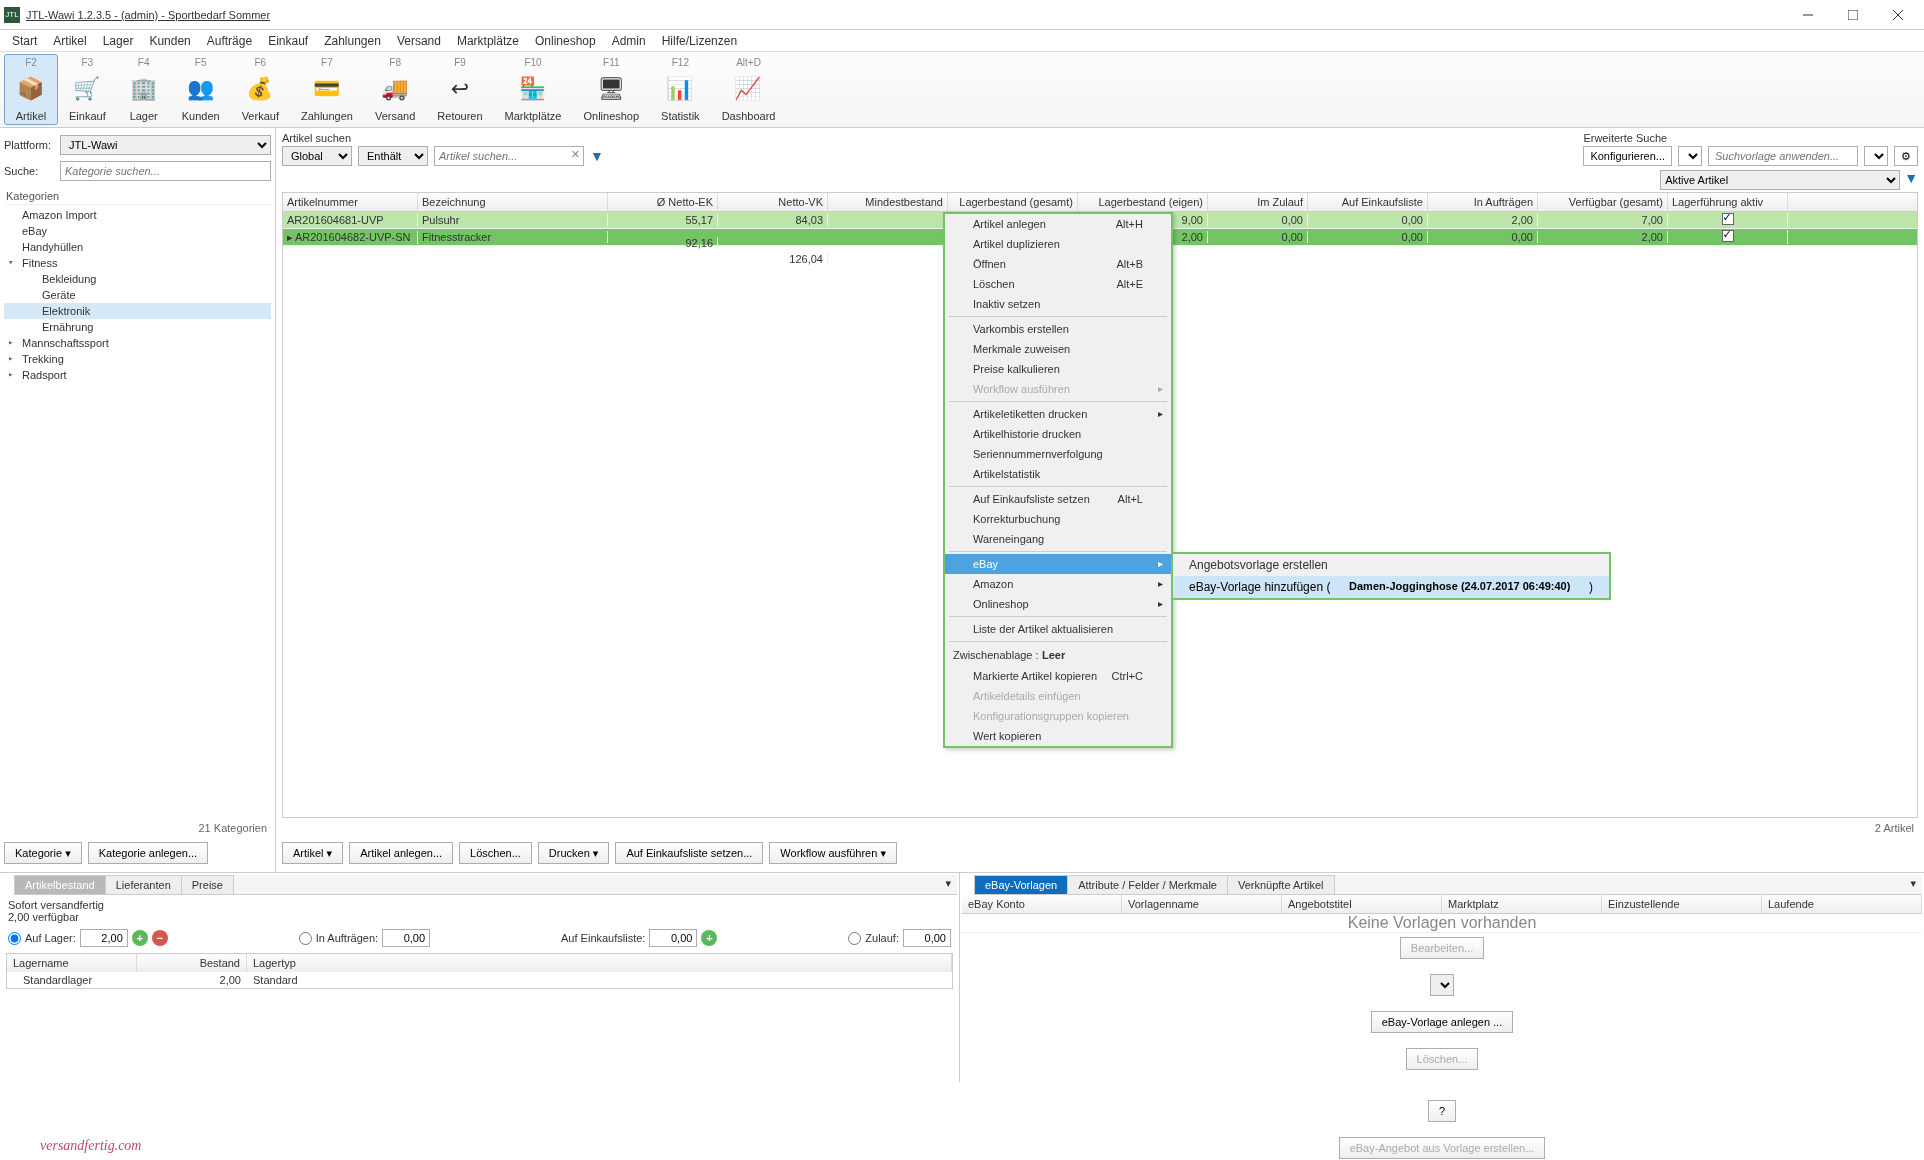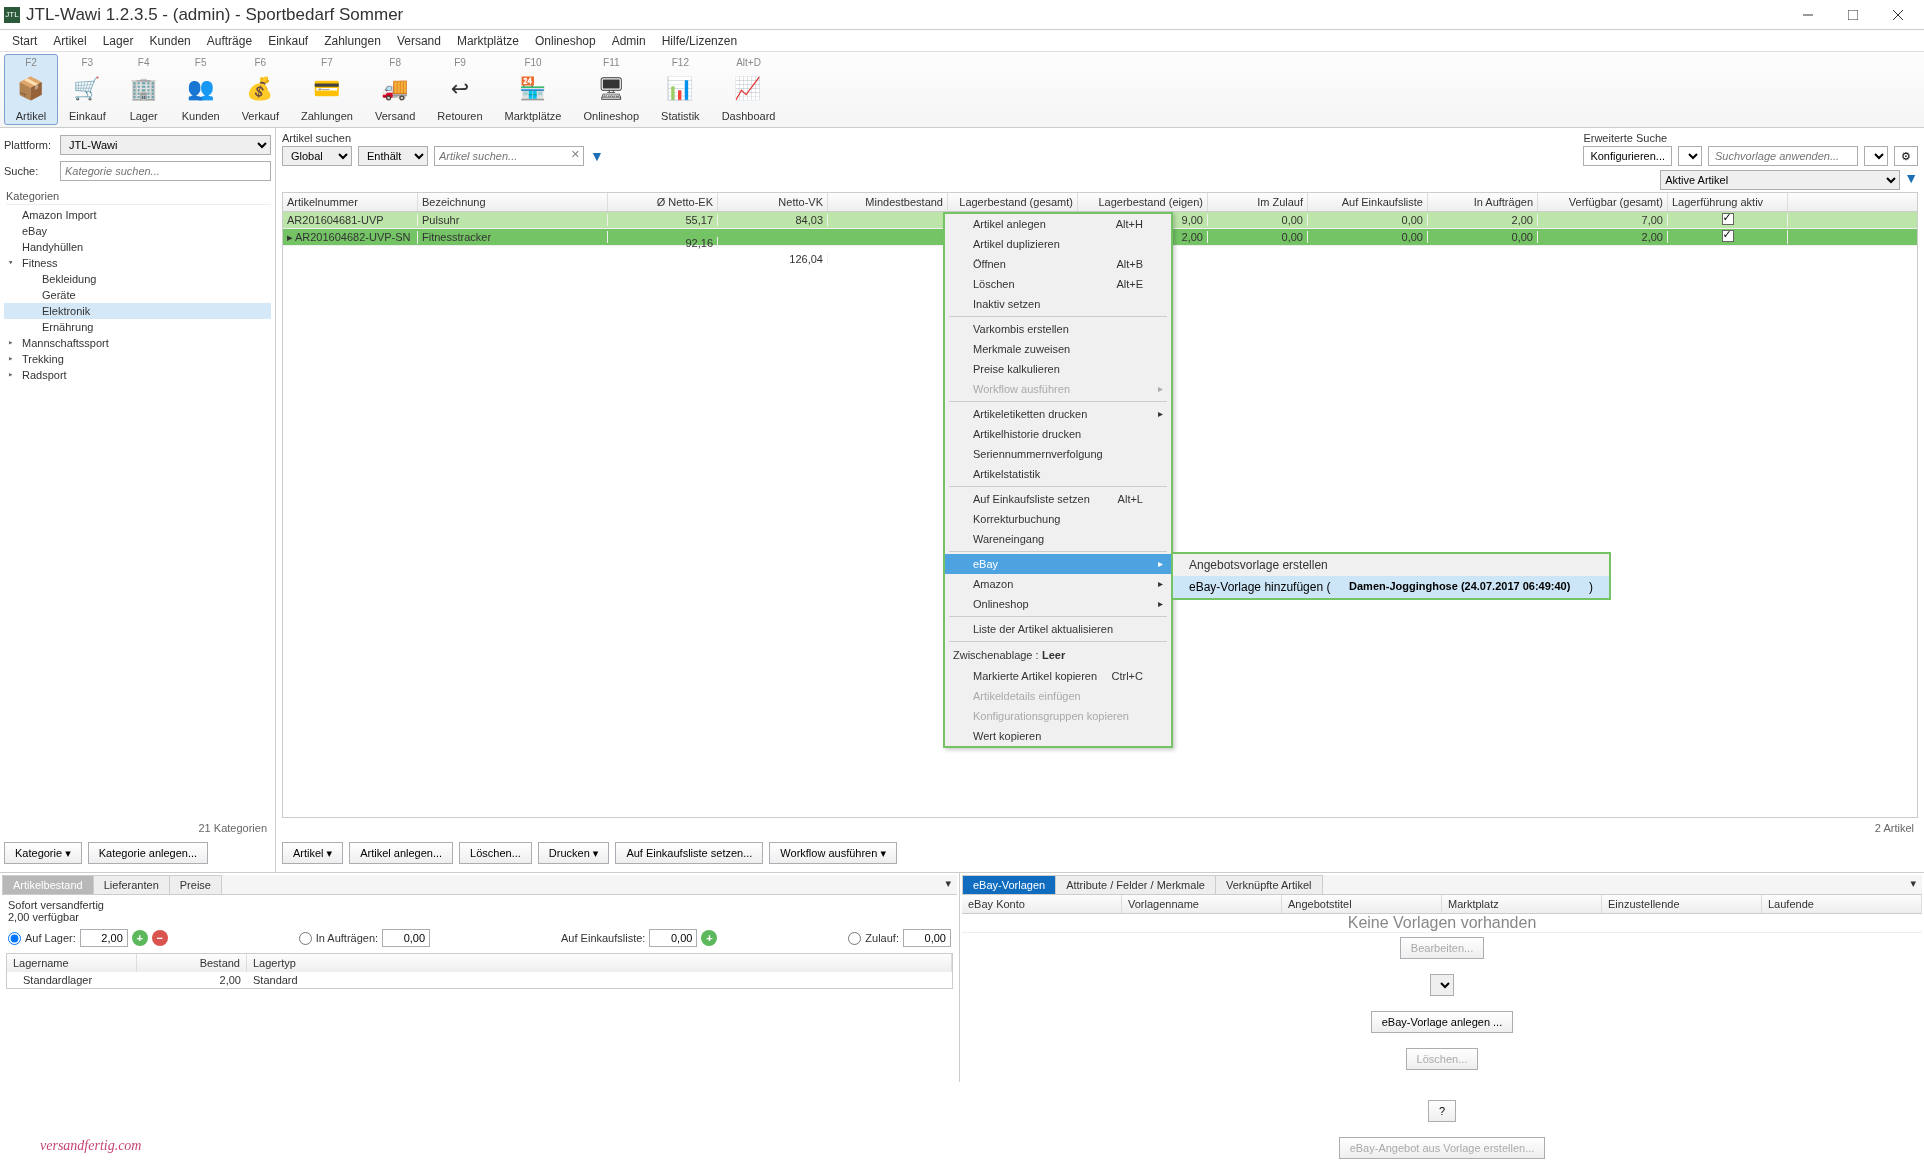--- a/index.html
+++ b/index.html
@@ -1,21 +1,21 @@
 <!DOCTYPE html>
 <html><head>
 <meta charset="utf-8">
 <style>
 * { box-sizing: border-box; margin: 0; padding: 0; font-family: "Segoe UI", Tahoma, sans-serif; font-size: 11px; }
 body { background: #fff; color: #333; overflow: hidden; width: 1924px; height: 1160px; position: relative; }
 
 
 .titlebar { height: 30px; background: #fff; border-bottom: 1px solid #ccc; display: flex; align-items: center; padding: 0 4px; }
 .titlebar .appicon { width: 16px; height: 16px; background: #2a5a3a; margin-right: 6px; display: flex; align-items: center; justify-content: center; color: #fff; font-size: 8px; }
-.titlebar .title { flex: 1; font-size: 17px; }
+.titlebar .title { flex: 1; font-size: 11px; text-decoration: underline; }
 .titlebar .winbtn { width: 45px; height: 28px; display: flex; align-items: center; justify-content: center; cursor: pointer; }
 
 
 .menubar { height: 22px; display: flex; align-items: center; padding: 0 4px; background: #fff; border-bottom: 1px solid #e0e0e0; }
 .menubar span { padding: 3px 8px; cursor: pointer; font-size: 12px; }
 
 
 .ribbon { height: 76px; background: linear-gradient(#fdfdfd,#f5f5f5); border-bottom: 1px solid #ccc; display: flex; padding: 2px 4px; }
 .ribbon .item { display: flex; flex-direction: column; align-items: center; justify-content: space-between; padding: 2px 10px; cursor: pointer; border: 1px solid transparent; border-radius: 3px; }
 .ribbon .item.active { background: #d5e8f7; border-color: #7da2ce; }
@@ -73,21 +73,21 @@
 .ctxmenu .sep { height: 1px; background: #ccc; margin: 2px 4px; }
 .ctxmenu .sechdr { padding: 4px 8px; font-size: 12px; }
 .submenu { position: absolute; left: 100%; top: 0; background: #f0f0f0; border: 2px solid #74c365; }
 .submenu .mitem { padding: 4px 16px; }
 .submenu .mitem.hov { background: #cde6f7; color: #000; }
 
 
 .bottomsplit { display: flex; height: 210px; border-top: 1px solid #ccc; }
 .botleft { width: 960px; border-right: 1px solid #ccc; display: flex; flex-direction: column; padding: 2px; }
 .botright { flex: 1; display: flex; flex-direction: column; padding: 2px; position: relative; }
-.tabrow { display: flex; border-bottom: 1px solid #ccc; background: #f5f5f5; }
+.tabrow { display: flex; border-bottom: 1px solid #ccc; background: #f5f5f5; margin-left: 12px; }
 .tab { padding: 3px 10px; border: 1px solid #ccc; border-bottom: none; margin-right: -1px; background: #eee; cursor: pointer; font-size: 11px; }
 .tab.active { background: #fff; }
 .tab.active-blue { background: #0f6cbf; color: #fff; }
 .invrow { display: flex; align-items: center; gap: 10px; padding: 6px; font-size: 11px; }
 .invrow .group { display: flex; align-items: center; gap: 4px; }
 .invrow input[type=text] { width: 48px; height: 18px; border: 1px solid #abadb3; text-align: right; padding: 0 4px; }
 .badge { width: 16px; height: 16px; border-radius: 50%; display: inline-flex; align-items: center; justify-content: center; color: #fff; font-weight: bold; font-size: 11px; }
 .badge.g { background: #5cb85c; } .badge.r { background: #d9534f; }
 .subgrid { border: 1px solid #ccc; margin: 0 4px; }
 .subgrid .ghdr { display: flex; background: linear-gradient(#fdfdfd,#eee); }

